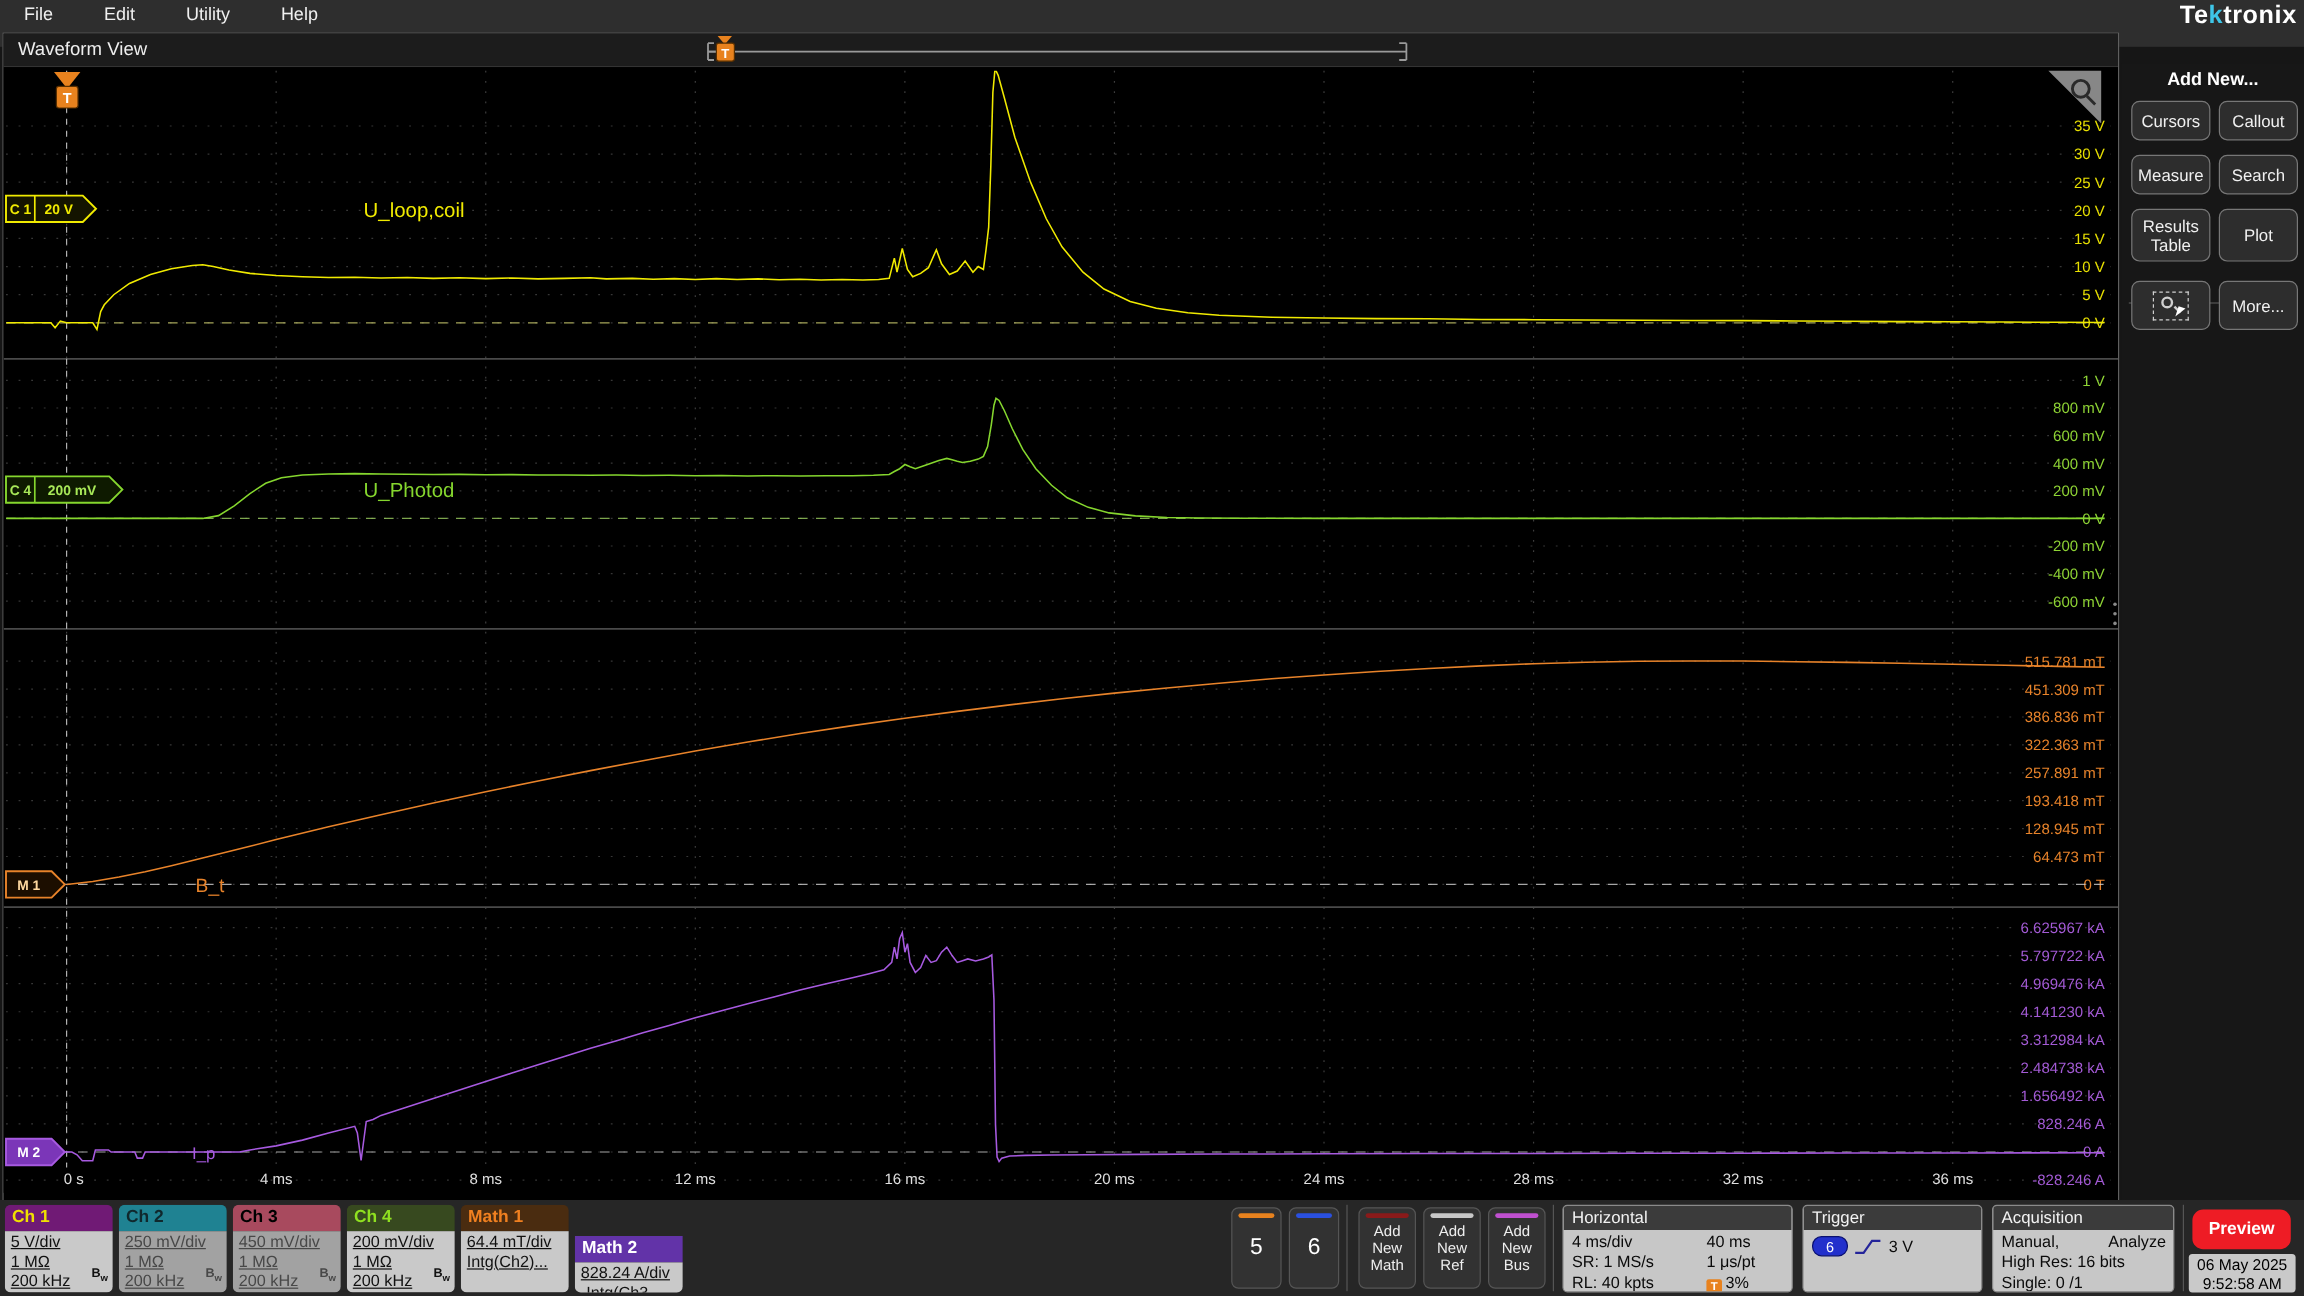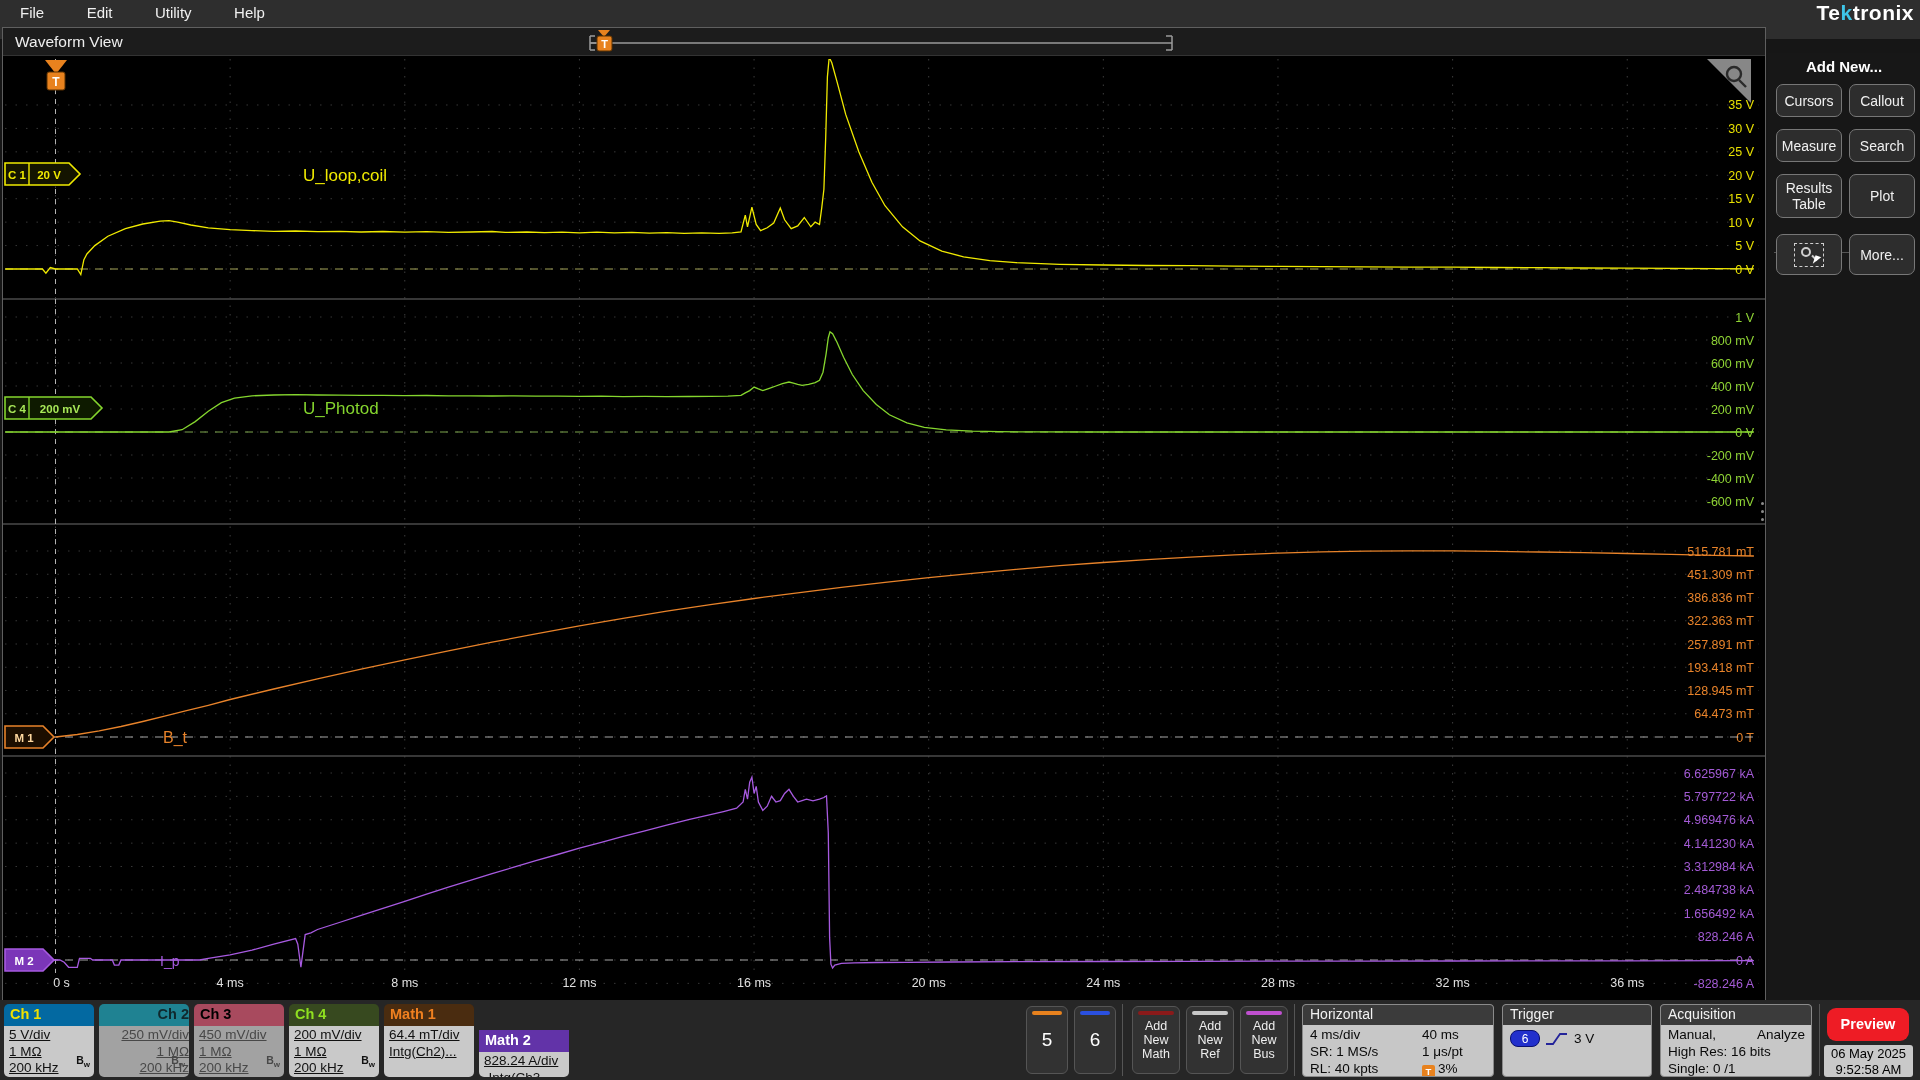--- a/index.html
+++ b/index.html
@@ -257,29 +257,29 @@
           <span class="handle"></span>
           <span class="cursor"></span>
         </span>
     </div>
     <div class="sb-btn" style="left:81px;top:181px;height:41px">More...</div>
   </div>
 
   <div id="bottombar">
 
     <div class="ch-badge" id="chb0" style="left: 4px;">
-      <div class="ch-head" style="background: #0369a1; color: rgb(240, 224, 0);">Ch 1</div>
+      <div class="ch-head" style="background: #701a75; color: rgb(240, 224, 0);">Ch 1</div>
       <div class="ch-body">
         <div>5 V/div</div>
           <div>1 MΩ</div>
           <div>200 kHz</div>
         <span class="bw"><span>B</span><sub>w</sub></span>
       </div>
     </div>
-    <div class="ch-badge dim" id="chb1" style="left: 99px; text-align: right;">
+    <div class="ch-badge dim" id="chb1" style="left: 99px;">
       <div class="ch-head" style="background: rgb(31, 130, 146); color: rgb(16, 40, 45);">Ch 2</div>
       <div class="ch-body">
         <div>250 mV/div</div>
           <div>1 MΩ</div>
           <div>200 kHz</div>
         <span class="bw"><span>B</span><sub>w</sub></span>
       </div>
     </div>
     <div class="ch-badge dim" id="chb2" style="left: 194px;">
       <div class="ch-head" style="background: rgb(168, 74, 94); color: #000000;">Ch 3</div>

